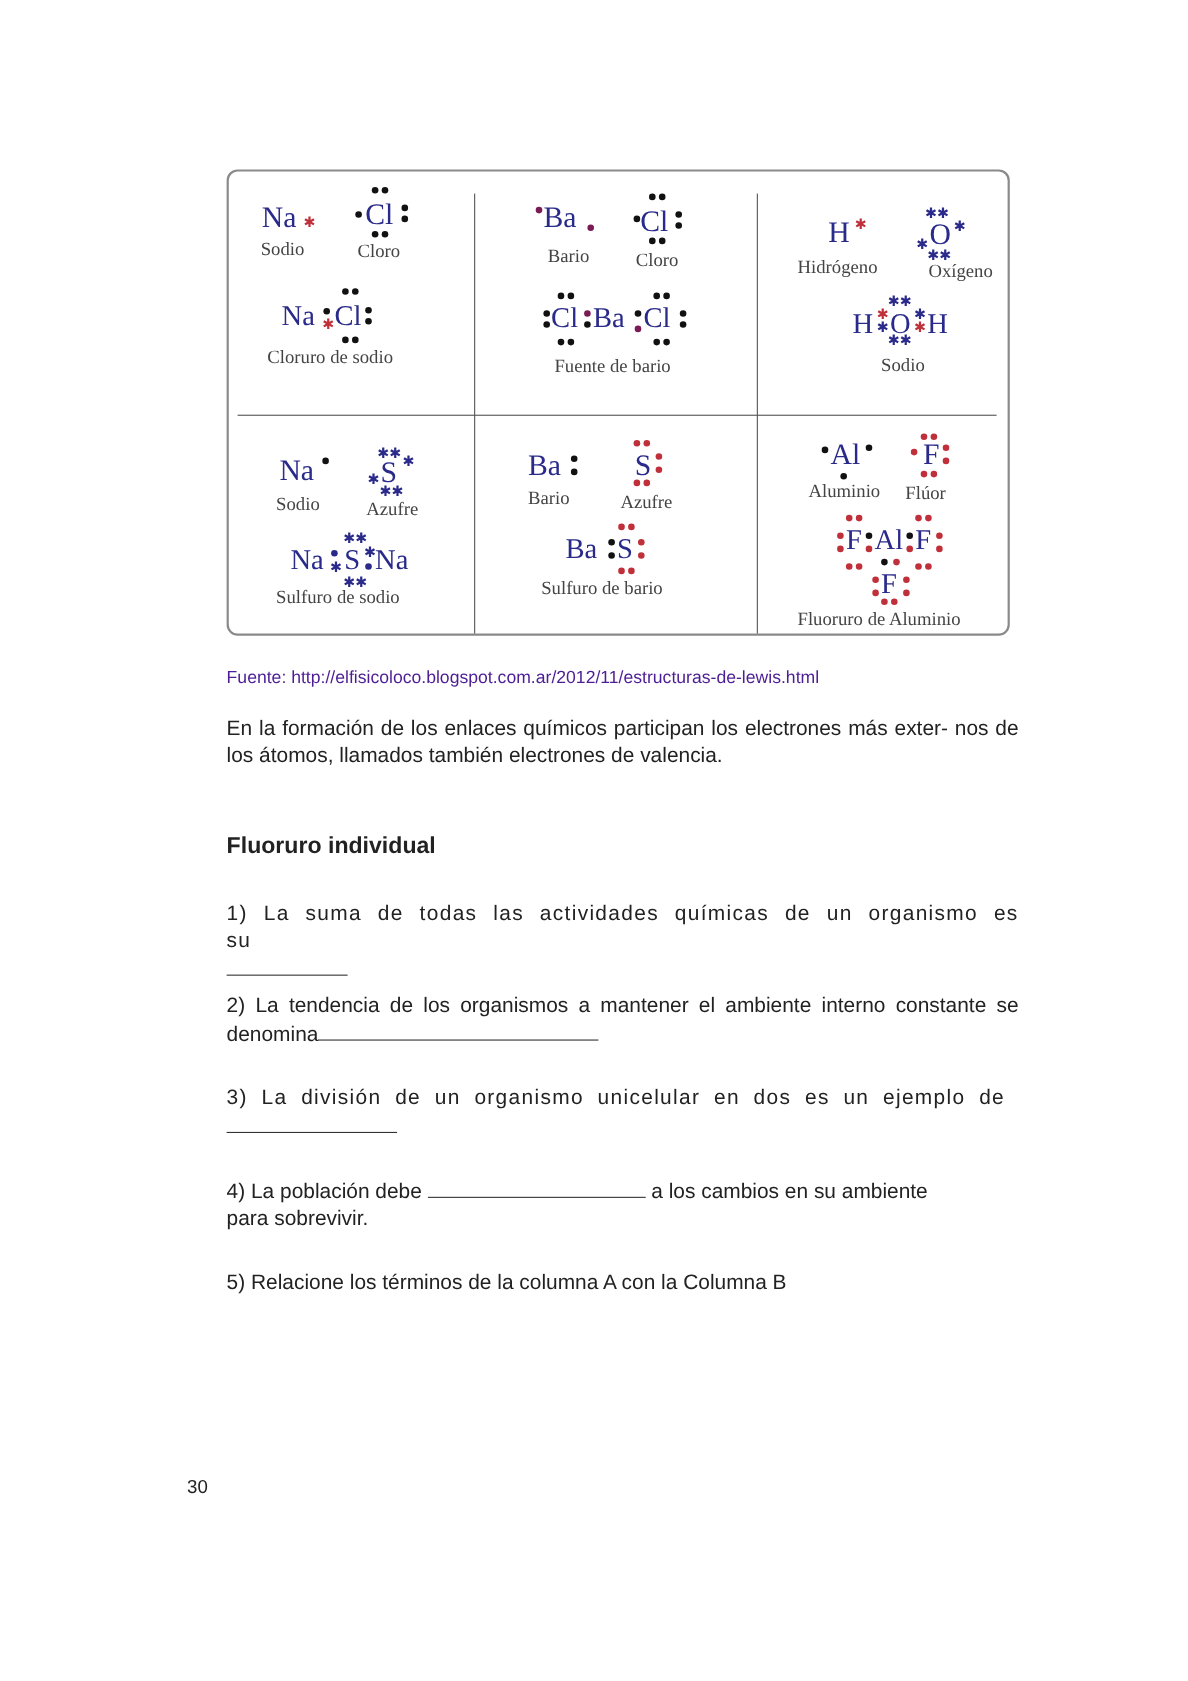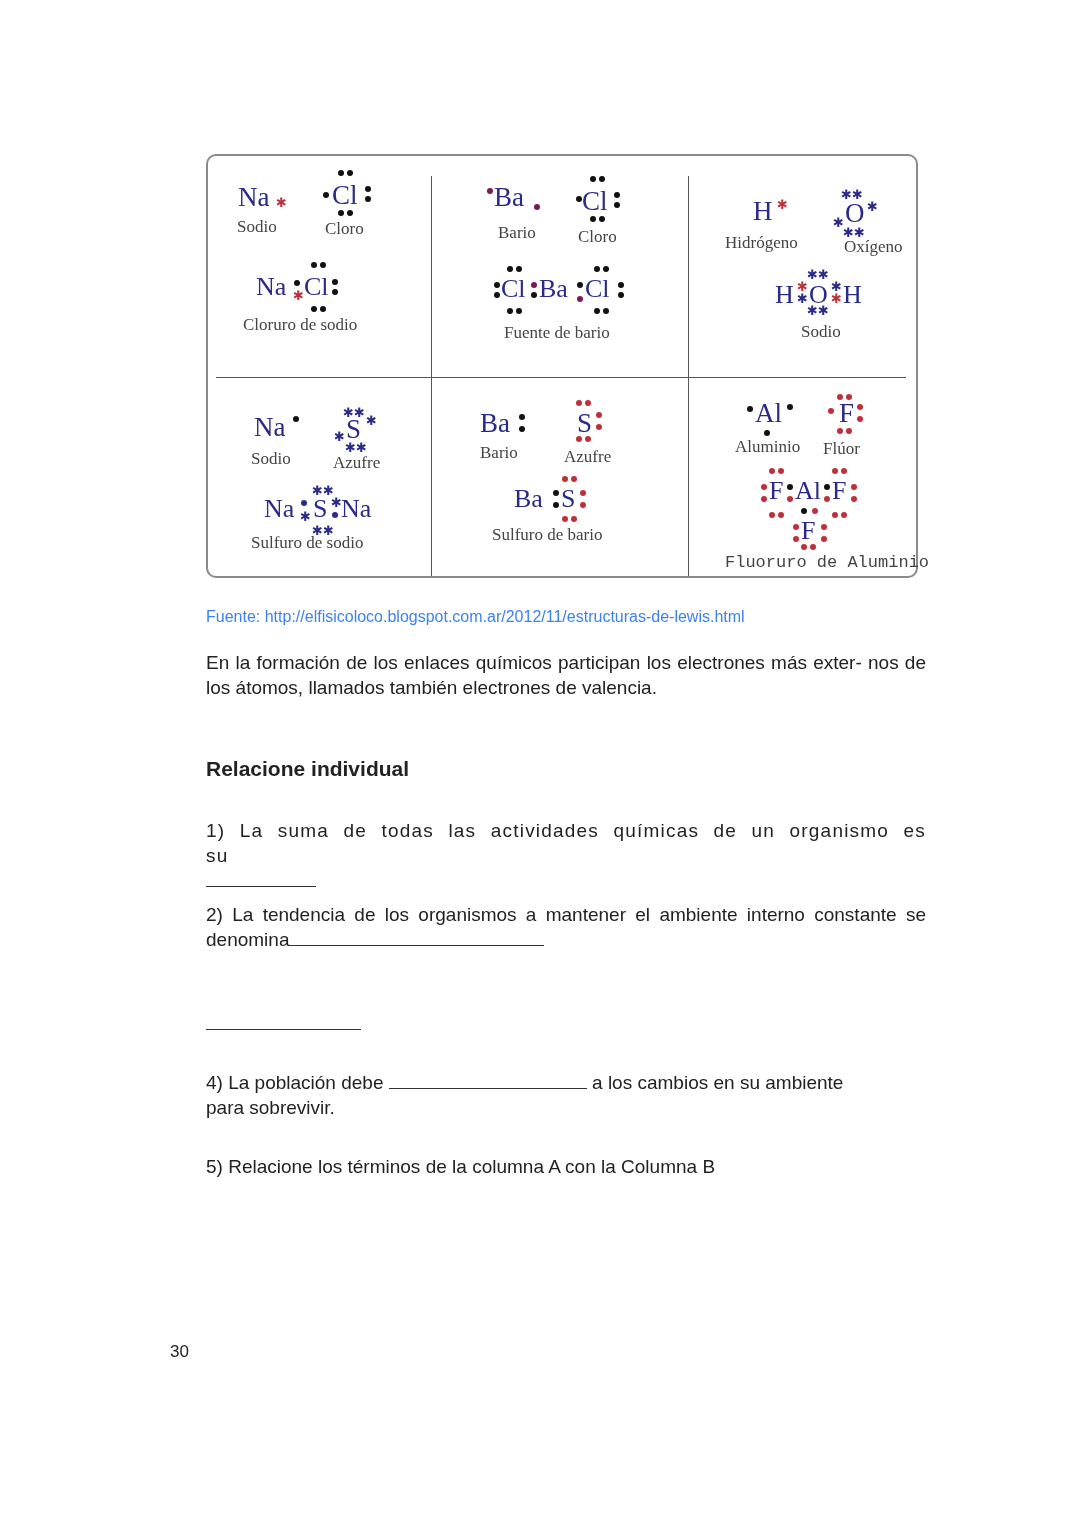--- a/index.html
+++ b/index.html
@@ -14,21 +14,21 @@
   .lbl { position:absolute; font-family:"Liberation Serif", serif; color:#444; font-size:17px; white-space:nowrap; line-height:1; }
   .dot { position:absolute; width:6px; height:6px; border-radius:50%; }
   .k { background:#111; }
   .r { background:#c0303a; }
   .p { background:#7a1b55; }
   .b { background:#2a2a8a; }
   .star { position:absolute; font-size:13px; line-height:1; font-family:"DejaVu Sans", sans-serif; }
   .sr { color:#c0303a; }
   .sb { color:#2a2a8a; }
 
-  .src { position:absolute; left:206px; top:608px; font-size:16px; color:#3b82f6;text-align:center; }
+  .src { position:absolute; left:206px; top:608px; font-size:16px; color:#4c1d95;text-align:center; }
   .para { position:absolute; left:206px; width:720px; font-size:19px; line-height:25px; text-align:justify; color:#222; }
   .heading { position:absolute; left:206px; top:757px; font-size:21px; font-weight:bold; color:#222; }
   .blank { display:inline-block; border-bottom:1.5px solid #333; height:18px; vertical-align:baseline; }
   .pageno { position:absolute; left:170px; top:1342px; font-size:17px; color:#222; }
   .spaced { letter-spacing:1.2px; word-spacing:6px; }
 </style>
 </head>
 <body>
 
 <div class="figure">
@@ -210,41 +210,41 @@
       <span class="dot r" style="left:152px;top:134px;"></span>
     <span class="dot k" style="left:112px;top:130px;"></span>
       <span class="dot r" style="left:123px;top:130px;"></span>
     <span class="dot r" style="left:104px;top:146px;"></span>
       <span class="dot r" style="left:104px;top:158px;"></span>
     <span class="atom" style="left:112px;top:140px;font-size:26px;">F</span>
     <span class="dot r" style="left:132px;top:146px;"></span>
       <span class="dot r" style="left:132px;top:158px;"></span>
     <span class="dot r" style="left:112px;top:166px;"></span>
       <span class="dot r" style="left:121px;top:166px;"></span>
-    <span class="lbl" style="left:36px;top:176px;font-family:Liberation Mono, monospace;">Fluoruro de Aluminio</span>
+    <span class="lbl" style="left:36px;top:176px;">Fluoruro de Aluminio</span>
   </div>
 </div>
 
 <div class="src">Fuente:  http://elfisicoloco.blogspot.com.ar/2012/11/estructuras-de-lewis.html</div>
 
 <div class="para" style="top:650px;">En la formación de los enlaces químicos participan los electrones más exter- nos de los átomos, llamados también electrones de valencia.</div>
 
-<div class="heading">Relacione individual</div>
+<div class="heading">Fluoruro individual</div>
 
 <div class="para spaced" style="top:818px;">
   <span>1) La suma de todas las actividades químicas de un organismo es su</span><br>
   <span class="blank" style="width:110px;"></span>
 </div>
 
 <div class="para" style="top:902px;">
   <span>2) La tendencia de los organismos a mantener el ambiente interno constante se denomina</span><span class="blank" style="width:255px;"></span>
 </div>
 
 <div class="para spaced" style="top:986px;">
-  <br>
+  <span>3) La división de un organismo unicelular en dos es un ejemplo de</span><br>
   <span class="blank" style="width:155px;"></span>
 </div>
 
 <div class="para" style="top:1070px;text-align:left;">
   <span>4) La población debe</span>
   <span class="blank" style="width:198px;"></span>
   <span>a los cambios  en  su  ambiente</span><br>
   <span>para sobrevivir.</span>
 </div>
 

